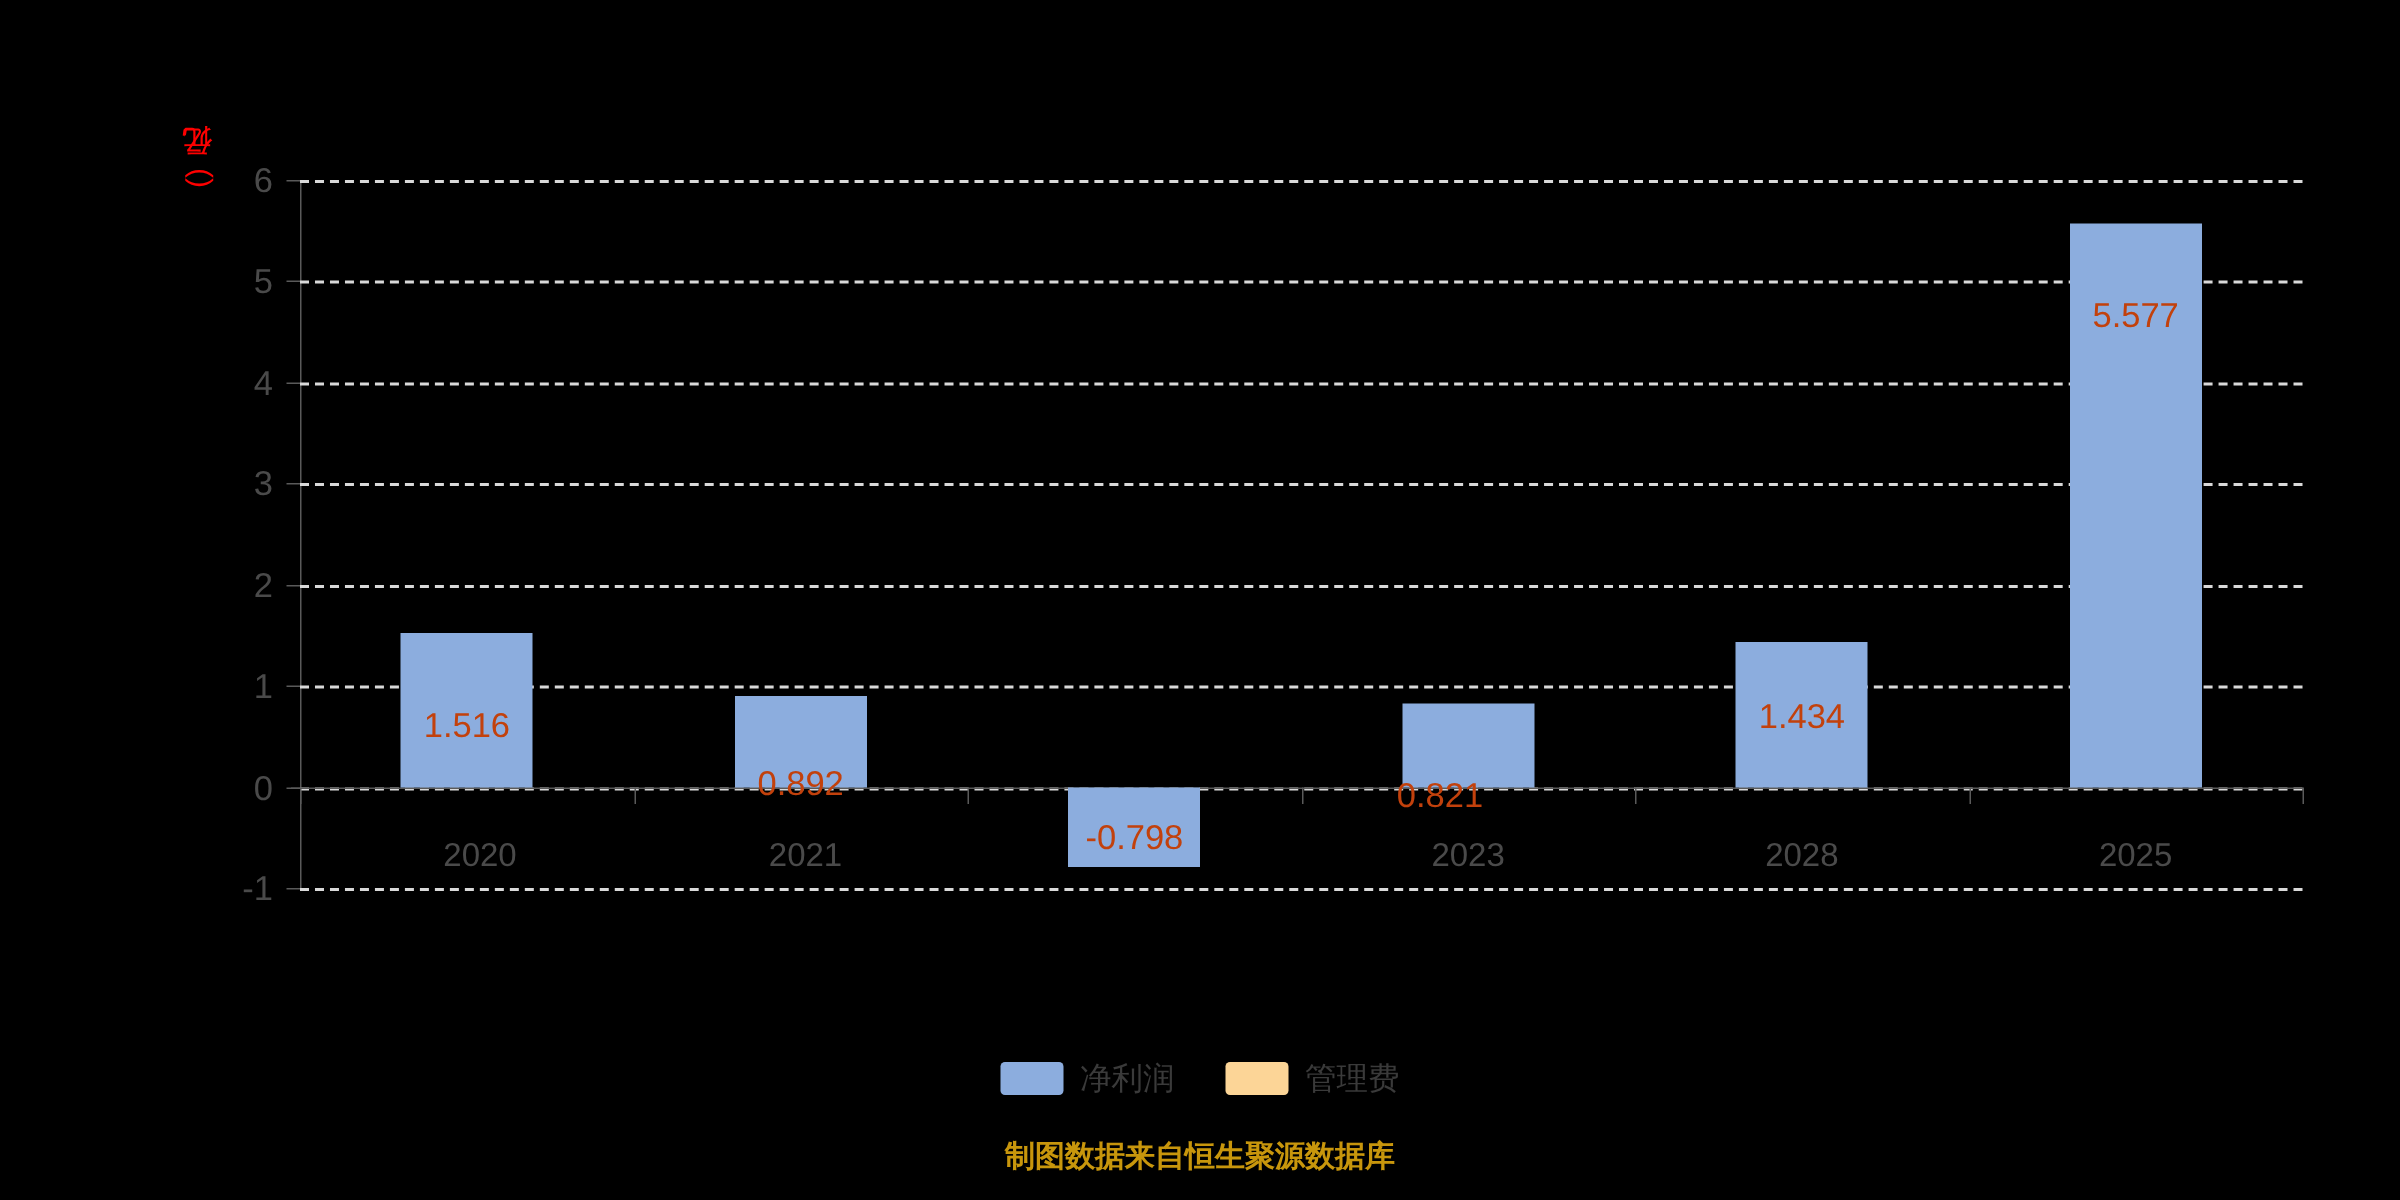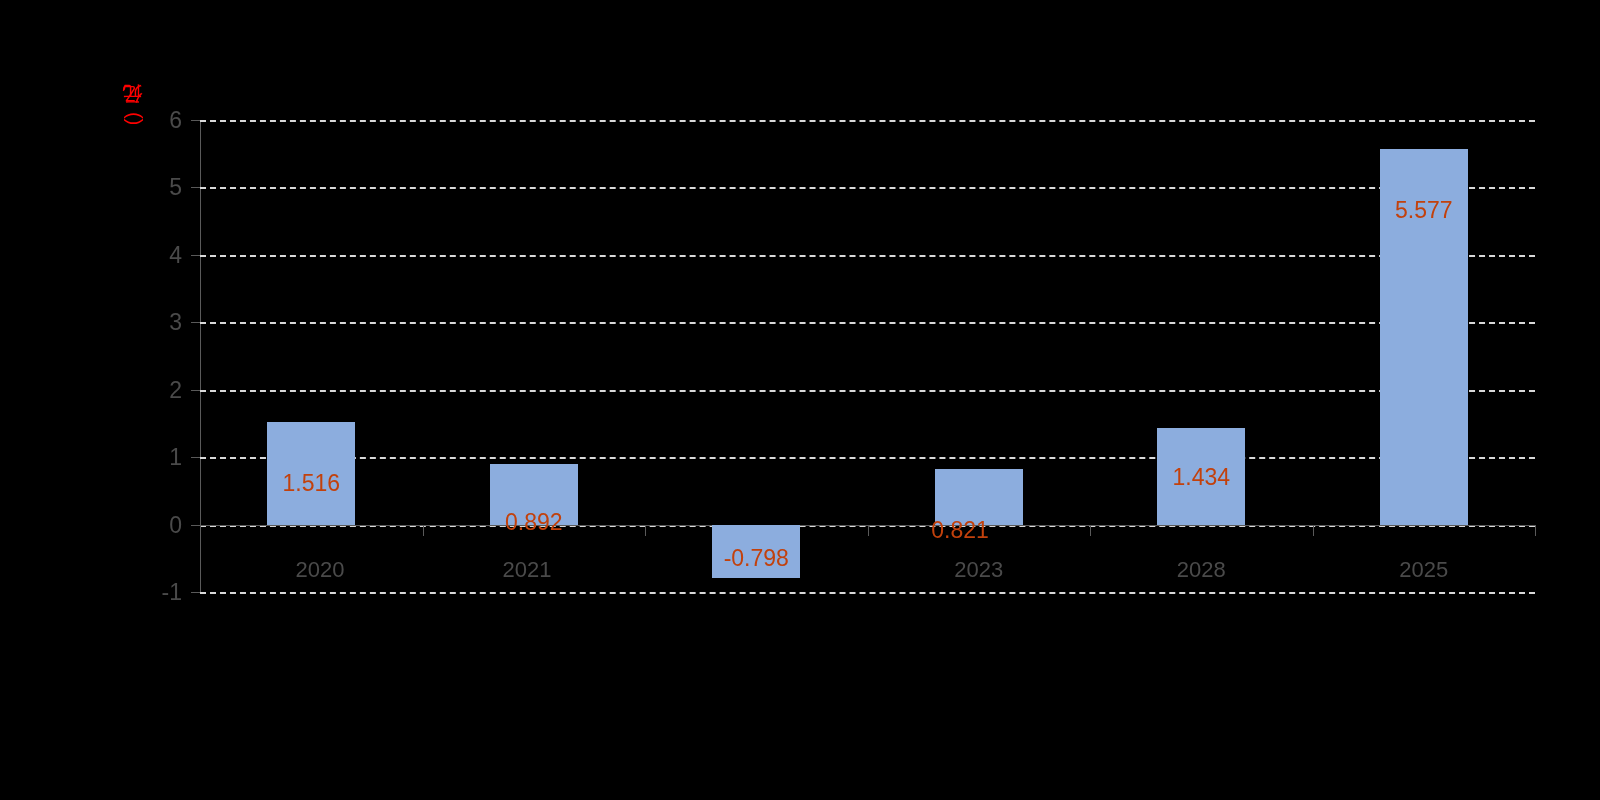--- a/index.html
+++ b/index.html
@@ -134,21 +134,21 @@
       <div class="y-label" style="top: 67.4286px; left: -58px; right: auto;">5</div>
       <div class="gridline" style="top: 0px;"></div>
       <div class="y-tick" style="top: 0px;"></div>
       <div class="y-label" style="top: 0px; left: -58px; right: auto;">6</div>
       <div class="axis-zero-line" style="top: 404.571px;"></div>
       <div class="x-tick" style="left: 0px; top: 404.571px;"></div>
       <div class="x-label" style="left: 120px; top: 436.571px;">2020</div>
       <div class="bar" style="left: 67.25px; top: 302.35px; width: 88px; height: 102.222px; background: rgb(140, 173, 222);"></div>
       <div class="bar-label" style="left: 51.25px; width: 120px; top: 350.35px;">1.516</div>
       <div class="x-tick" style="left: 222.5px; top: 404.571px;"></div>
-      <div class="x-label" style="left: 327px; top: 436.571px;">2021</div>
+      <div class="x-label" style="left: 337px; top: 436.571px;">2021</div>
       <div class="bar" style="left: 289.75px; top: 344.425px; width: 88px; height: 60.1463px; background: rgb(140, 173, 222);"></div>
       <div class="bar-label" style="left: 273.75px; width: 120px; top: 389px;">0.892</div>
       <div class="x-tick" style="left: 445px; top: 404.571px;"></div>
       <div class="x-label" style="left: 556.25px; top: 436.571px;">2022</div>
       <div class="bar" style="left: 512.25px; top: 404.571px; width: 88px; height: 53.808px; background: rgb(140, 173, 222);"></div>
       <div class="bar-label" style="left: 496.25px; width: 120px; top: 424.571px;">-0.798</div>
       <div class="x-tick" style="left: 667.5px; top: 404.571px;"></div>
       <div class="x-label" style="left: 778.75px; top: 436.571px;">2023</div>
       <div class="bar" style="left: 734.75px; top: 349.213px; width: 88px; height: 55.3589px; background: rgb(140, 173, 222);"></div>
       <div class="bar-label" style="left: 700px; width: 120px; top: 397.213px;">0.821</div>
@@ -156,15 +156,26 @@
       <div class="x-label" style="left: 1001.25px; top: 436.571px;">2028</div>
       <div class="bar" style="left: 957.25px; top: 307.879px; width: 88px; height: 96.6926px; background: rgb(140, 173, 222);"></div>
       <div class="bar-label" style="left: 941.25px; width: 120px; top: 344px;">1.434</div>
       <div class="x-tick" style="left: 1112.5px; top: 404.571px;"></div>
       <div class="x-label" style="left: 1223.75px; top: 436.571px;">2025</div>
       <div class="bar" style="left: 1179.75px; top: 28.5223px; width: 88px; height: 376.049px; background: rgb(140, 173, 222);"></div>
       <div class="bar-label" style="left: 1163.75px; width: 120px; top: 76.5223px;">5.577</div>
       <div class="x-tick" style="left: 1335px; top: 404.571px;"></div>
     </div>
 
+  <div class="legend">
+    <div class="legend-item">
+      <span class="legend-swatch" id="sw0" style="background: rgb(140, 173, 222);"></span>
+      <span class="legend-text">净利润</span>
+    </div>
+    <div class="legend-item">
+      <span class="legend-swatch" id="sw1" style="background: rgb(252, 213, 151);"></span>
+      <span class="legend-text">管理费</span>
+    </div>
+  </div>
 
+  <div class="footer-note">制图数据来自恒生聚源数据库</div>
 
 </div>
 
 </body></html>

